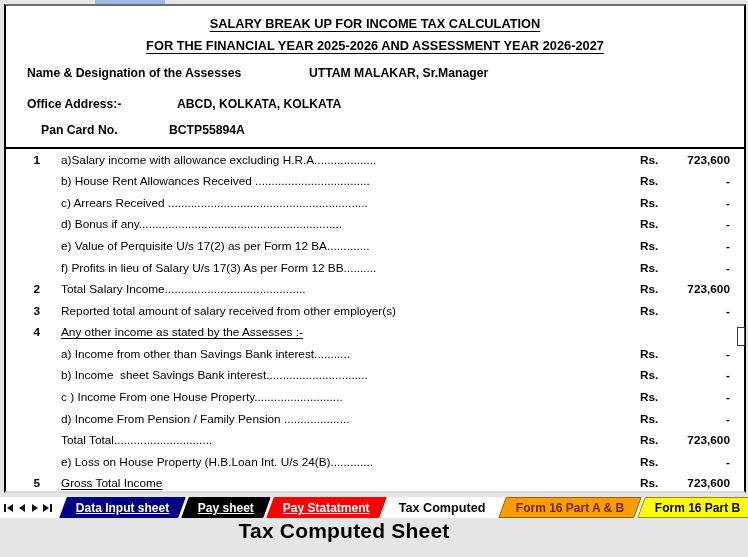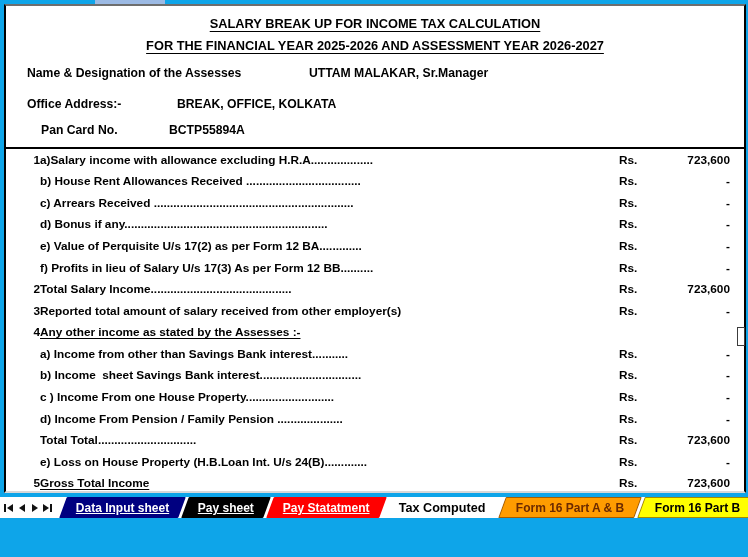--- a/index.html
+++ b/index.html
@@ -1,37 +1,37 @@
 <!DOCTYPE html>
 <html><head>
 <meta charset="utf-8">
 <style>
   html,body{margin:0;padding:0;background:#fff;}
-  .screen{position:relative;width:748px;height:557px;background:#0ea5e9;overflow:hidden;
+  .screen{position:relative;width:748px;height:557px;background:#e5e5e5;overflow:hidden;
           font-family:"Liberation Sans",sans-serif;color:#000;}
   .top-strip{position:absolute;left:95px;top:0;width:70px;height:4px;background:#9cbae4;}
   .sheet{position:absolute;left:4px;top:4px;width:742px;height:489px;box-sizing:border-box;
          border-top:2px solid #6e6e6e;border-left:2px solid #000;border-right:2px solid #000;
          border-bottom:2px solid #d8d8d8;background:#fff;}
   .titles{padding-top:7px;}
   .title{text-align:center;font-size:12.8px;font-weight:bold;line-height:22px;
          text-decoration:underline;text-underline-offset:3px;}
   .fields{margin-top:8px;}
   .field{display:flex;font-size:12.2px;font-weight:bold;line-height:16px;}
   .field.f0{margin-left:21px;margin-bottom:15px;}
   .field.f1{margin-left:21px;margin-bottom:10px;gap:8px;}
   .field.f2{margin-left:35px;}
   .f0 .flabel{flex:0 0 282px;}
   .f1 .flabel{flex:0 0 142px;}
   .f2 .flabel{flex:0 0 128px;}
   .divider{margin-top:9px;border-top:2px solid #000;}
   .rows{display:flex;flex-direction:column;height:345px;}
   .trow{display:flex;align-items:center;flex:1;min-height:0;}
   .num{flex:0 0 34px;text-align:right;font-size:11.8px;font-weight:bold;}
-  .desc{flex:0 0 579px;font-size:11.8px;font-weight:bold;
+  .desc{flex:0 0 579px;margin-left:21px;font-size:11.8px;font-weight:normal;
         white-space:pre;overflow:hidden;}
   .desc.u{text-decoration:underline;text-underline-offset:2px;}
   .rs{flex:0 0 40px;font-size:11.8px;font-weight:bold;}
   .amt{flex:1;text-align:right;padding-right:14px;font-size:11.8px;font-weight:bold;}
   .scroll-thumb{position:absolute;left:737px;top:327px;width:6px;height:17px;
                 background:#fff;border:1px solid #3c3c3c;}
   .tabbar{position:absolute;left:0;top:497px;width:748px;height:21px;background:#fff;
           display:flex;align-items:stretch;}
   .nav{display:flex;align-items:center;padding-left:2px;}
   .navbtn{width:13px;height:100%;display:flex;align-items:center;justify-content:center;gap:1px;}
@@ -60,21 +60,21 @@
       <div class="title">SALARY BREAK UP FOR INCOME TAX CALCULATION</div>
       <div class="title">FOR THE FINANCIAL YEAR 2025-2026 AND ASSESSMENT YEAR 2026-2027</div>
     </div>
     <div class="fields" id="fields">
         <div class="field f0">
           <span class="flabel">Name &amp; Designation of the Assesses</span>
           <span class="fvalue">UTTAM MALAKAR, Sr.Manager</span>
         </div>
         <div class="field f1">
           <span class="flabel">Office Address:-</span>
-          <span class="fvalue">BREAK, OFFICE, KOLKATA</span>
+          <span class="fvalue">ABCD, KOLKATA, KOLKATA</span>
         </div>
         <div class="field f2">
           <span class="flabel">Pan Card No.</span>
           <span class="fvalue">BCTP55894A</span>
         </div>
       </div>
     <div class="divider"></div>
     <div class="rows" id="rows">
         <div class="trow">
           <span class="num">1</span>
@@ -209,13 +209,14 @@
         </div>
         <div class="tab outlined" style="background: rgb(255, 156, 0);">
           <span style="color: rgb(107, 42, 0);">Form 16 Part A &amp; B</span>
         </div>
         <div class="tab outlined" style="background: rgb(255, 255, 0);">
           <span style="color: rgb(0, 0, 0);">Form 16 Part B</span>
         </div>
       </div>
   </div>
 
+  <div class="caption">Tax Computed Sheet</div>
 </div>
 
 </body></html>

